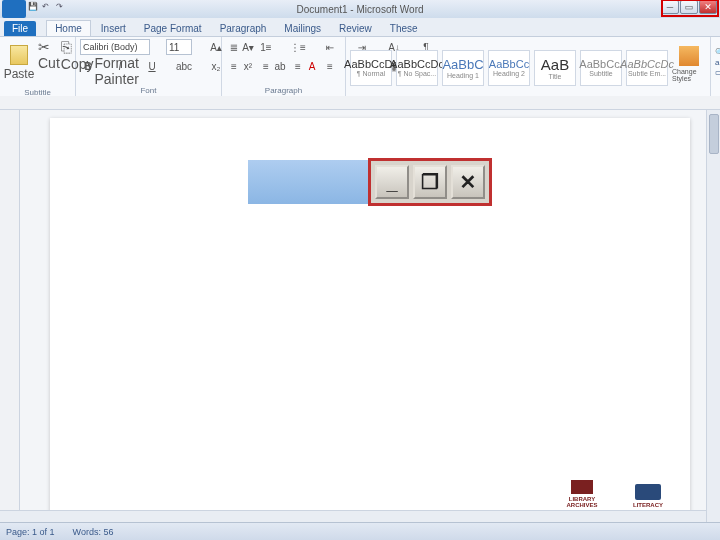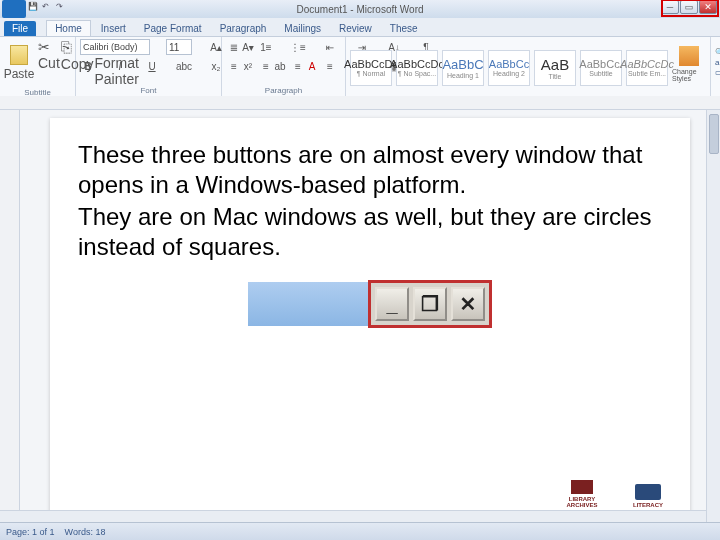--- a/index.html
+++ b/index.html
@@ -209,24 +209,20 @@
       <div class="group-label">Editing</div>
     </div>
   </div>
 </div>
 
 <div class="ruler"></div>
 
 <div class="doc-area">
   <div class="vruler"></div>
   <div class="page">
-    <div class="body-text">
-      <p>These three buttons are on almost every window that opens in a Windows-based platform.</p>
-      <p>They are on Mac windows as well, but they are circles instead of squares.</p>
-    </div>
     <div class="illustration">
       <div class="illus-wrap">
         <div class="illus-bar"></div>
         <div class="illus-btns">
           <div class="illus-btn">_</div>
           <div class="illus-btn">❐</div>
           <div class="illus-btn">✕</div>
         </div>
       </div>
     </div>
@@ -241,17 +237,17 @@
       </div>
     </div>
   </div>
   <div class="scroll-v">
       <div class="thumb"></div>
     </div>
   <div class="scroll-h"></div>
 </div>
 
 <div class="statusbar">
-  <div style="display:flex;gap:10px">
+  <div style="display:flex;gap:18px">
     <span>Page: 1 of 1</span>
-    <span>Words: 18</span>
+    <span>Words: 56</span>
   </div>
 </div>
 
 </body></html>

